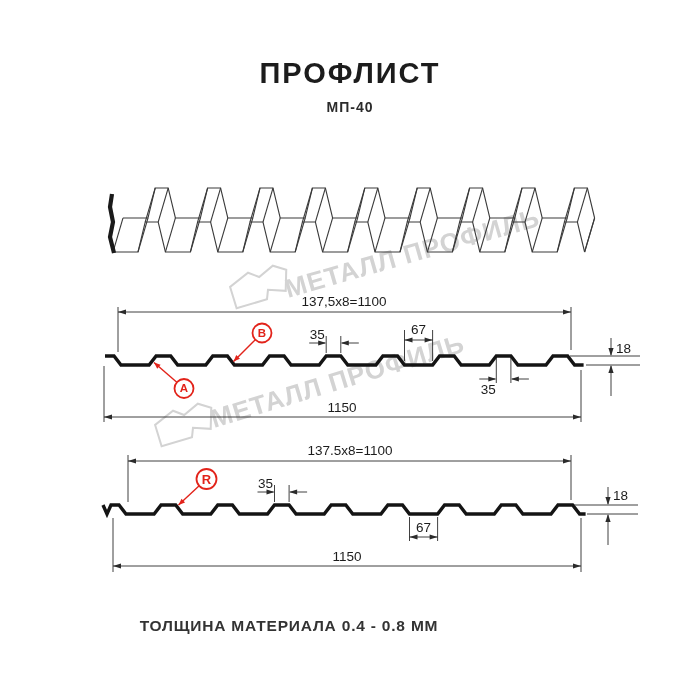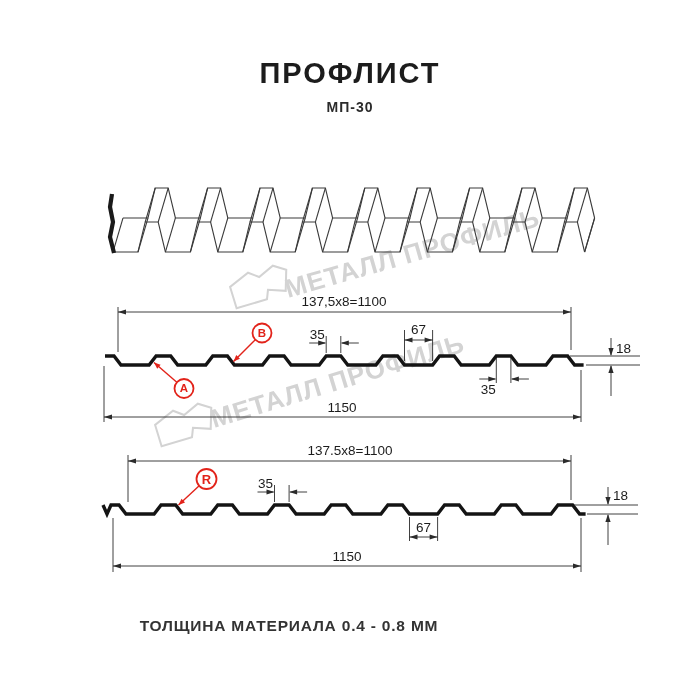--- a/index.html
+++ b/index.html
@@ -15,21 +15,21 @@
   text.dim{font-family:"Liberation Sans", sans-serif;font-size:13.5px;fill:#1c1c1c;}
   text.redlbl{font-family:"Liberation Sans", sans-serif;font-weight:700;fill:#e2231a;}
   text.wm{font-family:"Liberation Sans", sans-serif;font-weight:700;font-size:26px;
           fill:#d3d3d3;letter-spacing:1px;}
 </style>
 </head>
 <body>
 
 <div class="stage">
   <div class="title">ПРОФЛИСТ</div>
-  <div class="subtitle">МП-30</div>
+  <div class="subtitle">МП-40</div>
   <svg id="drawing" width="700" height="700" viewBox="0 0 700 700">
       <g>
         <g>
           <path d="M6,64 L0,26 L34,6 L52,16 L78,0 L100,10 L94,46 L64,40 L60,56 Z" fill="none" stroke="#d3d3d3" stroke-width="3.5" transform="translate(228,272) rotate(-8) scale(0.58)"></path>
           <text x="0" y="0" class="wm" text-anchor="start" transform="translate(288,298) rotate(-16)">МЕТАЛЛ ПРОФИЛЬ</text>
         </g>
         <g>
           <path d="M6,64 L0,26 L34,6 L52,16 L78,0 L100,10 L94,46 L64,40 L60,56 Z" fill="none" stroke="#d3d3d3" stroke-width="3.5" transform="translate(153,410) rotate(-8) scale(0.58)"></path>
           <text x="0" y="0" class="wm" text-anchor="start" transform="translate(214,428) rotate(-17)">МЕТАЛЛ ПРОФИЛЬ</text>
         </g>

